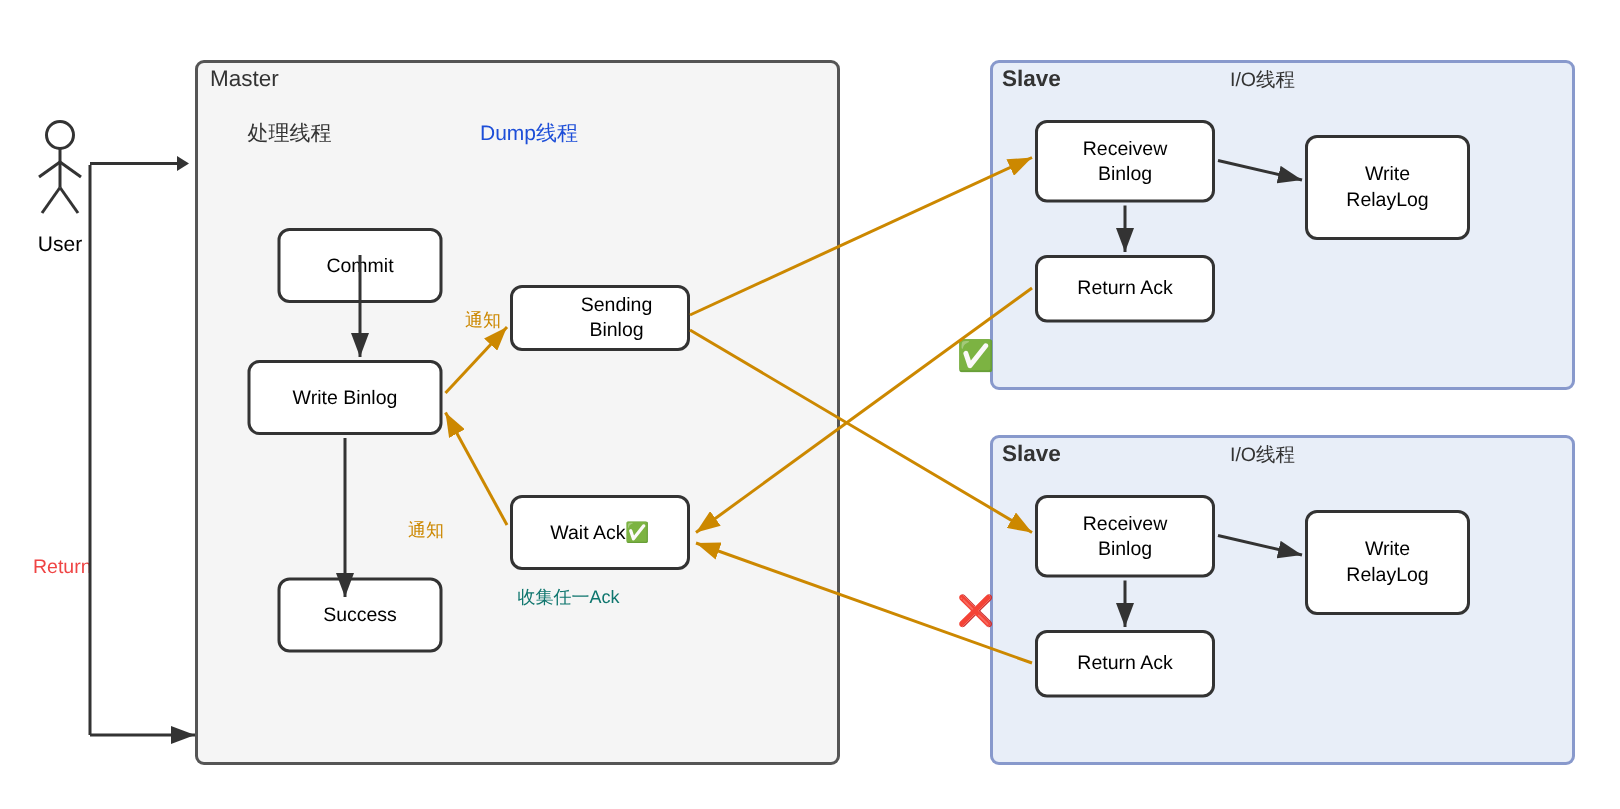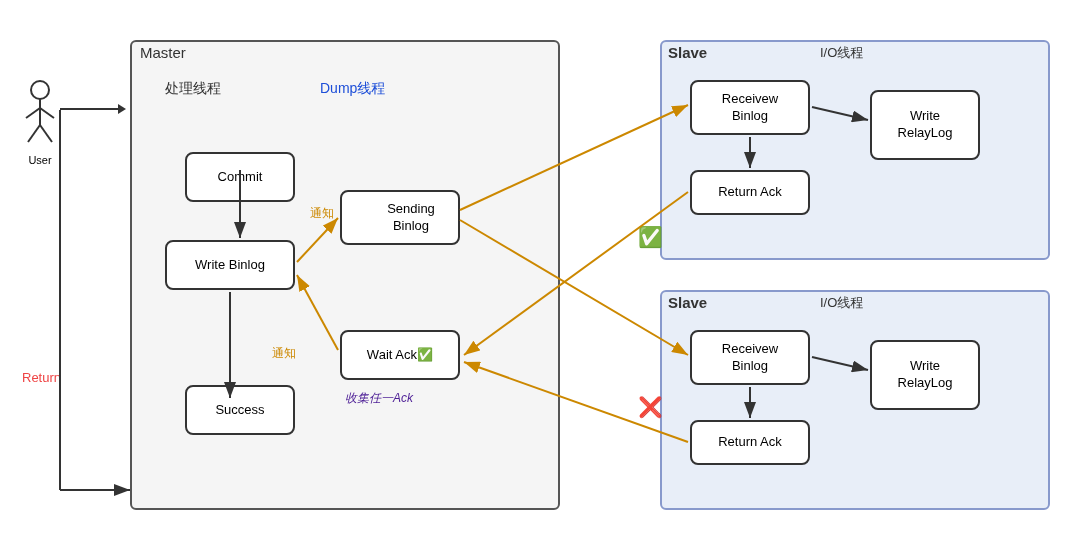--- a/index.html
+++ b/index.html
@@ -26,21 +26,21 @@
       top: 80px;
       display: flex;
       flex-direction: column;
       align-items: center;
     }
     .stick-figure {
       width: 40px;
       height: 70px;
     }
     .user-label {
-      font-size: 11px;
+      font-size: 14px;
       margin-top: 4px;
     }
     .user-arrow {
       position: absolute;
       left: 60px;
       top: 108px;
       width: 60px;
       height: 2px;
       background: #333;
     }
@@ -179,21 +179,21 @@
     .box-success {
       left: 185px;
       top: 385px;
       width: 110px;
       height: 50px;
     }
     .box-sending-binlog {
       left: 340px;
       top: 190px;
       width: 120px;
-      height: 55px;
+      height: 44px;
       padding-left: 22px;
     }
     .box-wait-ack {
       left: 340px;
       top: 330px;
       width: 120px;
       height: 50px;
     }
 
     
@@ -259,23 +259,22 @@
       left: 272px;
       top: 345px;
       font-size: 12px;
       color: #cc8800;
     }
     .collect-label {
       position: absolute;
       left: 345px;
       top: 390px;
       font-size: 12px;
-      color: #4c1d95;
+      color: #0f766e;
       text-align: center;
-      font-style: italic;
     }
 
     .checkmark-green {
       position: absolute;
       font-size: 20px;
       color: #22aa22;
     }
     .cross-red {
       position: absolute;
       font-size: 20px;

